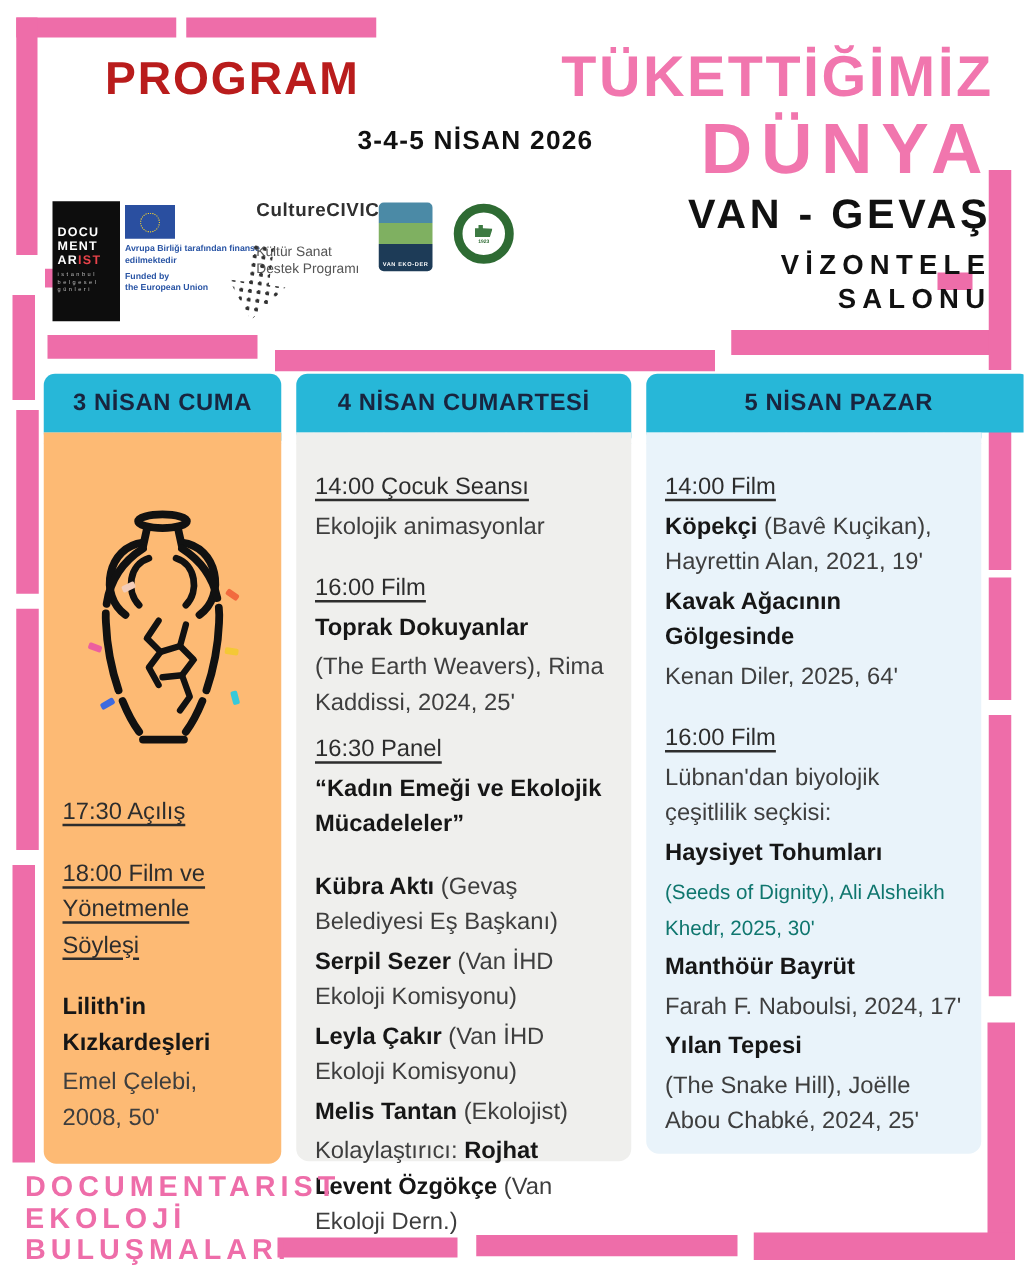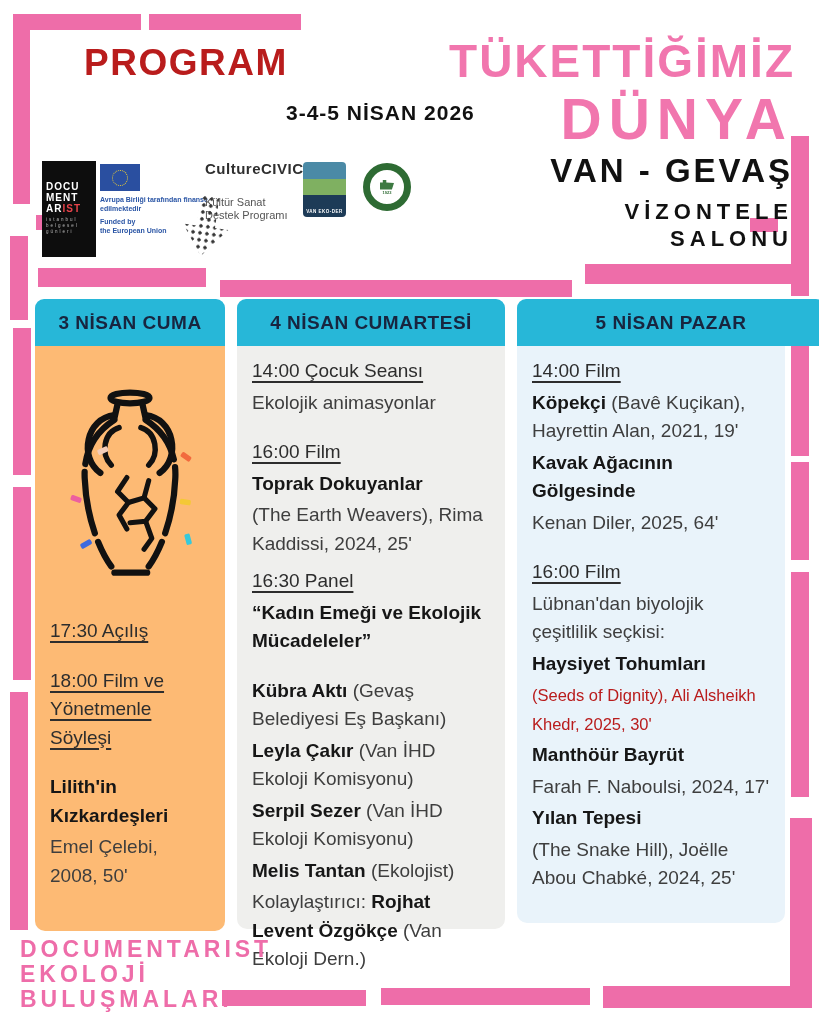--- a/index.html
+++ b/index.html
@@ -38,28 +38,28 @@
   .vane-logo span{font-size:4.5px;color:#fff;letter-spacing:.5px;margin-bottom:3px;font-weight:700;}
   .gevas-logo{position:absolute;left:363px;top:163px;width:48px;height:48px;border-radius:50%;background:#fff;
     border:7px solid #2e6b33;box-sizing:border-box;display:flex;align-items:center;justify-content:center;flex-direction:column;}
   .gevas-emblem{width:14px;height:10px;background:#3d7a42;clip-path:polygon(0 100%,0 30%,20% 30%,20% 0,45% 0,45% 30%,100% 35%,85% 100%);}
   .gevas-logo span{font-size:4px;color:#2e6b33;font-weight:700;}
   
   .col-header{position:absolute;top:299px;height:47px;background:#27b7d8;border-radius:9px 9px 0 0;
     display:flex;align-items:center;justify-content:center;font-size:19px;font-weight:800;letter-spacing:.5px;color:#18253f;}
   .col-wave{position:absolute;top:346px;height:9px;
     background:radial-gradient(circle 7px at 7px 0px,#27b7d8 6.4px,transparent 7px);background-size:14px 9px;background-repeat:repeat-x;}
-  .col-body{position:absolute;top:346px;border-radius:0 0 10px 10px;padding:11px 15px 14px;box-sizing:border-box;}
+  .col-body{position:absolute;top:346px;border-radius:0 0 10px 10px;padding:30px 15px 14px;box-sizing:border-box;}
   .block{margin:0 0 3px;font-size:19px;line-height:1.5;color:#3e3e3e;}
   .block.gap{margin-top:21px;}
   .block.sgap{margin-top:9px;}
   .run-time{color:#2d2d2d;text-decoration:underline;text-decoration-thickness:1.5px;text-underline-offset:4px;}
   .run-b{font-weight:700;color:#161616;}
   .run-n{color:#3e3e3e;}
-  .run-sm{color:#b91c1c;font-size:16.5px;}
+  .run-sm{color:#0f766e;font-size:16.5px;}
   .amphora-wrap{display:flex;justify-content:center;margin:6px 0 14px;}
   
   .footer-line{position:absolute;left:20px;font-size:23px;font-weight:800;letter-spacing:4px;color:#ee6da9;}
 </style>
 </head>
 <body>
 
 <div class="poster">
 
   <div class="bar" style="left:13px;top:14px;width:128px;height:16px;"></div>
@@ -168,22 +168,22 @@
   <div class="col-body" style="left:237px;width:268px;height:583px;background:#efefed;">
     <div>
         <p class="block"><span class="run-time">14:00 Çocuk Seansı</span></p>
         <p class="block"><span class="run-n">Ekolojik animasyonlar</span></p>
         <p class="block gap"><span class="run-time">16:00 Film</span></p>
         <p class="block"><span class="run-b">Toprak Dokuyanlar</span></p>
         <p class="block"><span class="run-n">(The Earth Weavers), Rima Kaddissi, 2024, 25'</span></p>
         <p class="block sgap"><span class="run-time">16:30 Panel</span></p>
         <p class="block"><span class="run-b">“Kadın Emeği ve Ekolojik Mücadeleler”</span></p>
         <p class="block gap"><span class="run-b">Kübra Aktı</span><span class="run-n"> (Gevaş Belediyesi Eş Başkanı)</span></p>
+        <p class="block"><span class="run-b">Serpil Sezer</span><span class="run-n"> (Van İHD Ekoloji Komisyonu)</span></p>
         <p class="block"><span class="run-b">Leyla Çakır</span><span class="run-n"> (Van İHD Ekoloji Komisyonu)</span></p>
-        <p class="block"><span class="run-b">Serpil Sezer</span><span class="run-n"> (Van İHD Ekoloji Komisyonu)</span></p>
         <p class="block"><span class="run-b">Melis Tantan</span><span class="run-n"> (Ekolojist)</span></p>
         <p class="block"><span class="run-n">Kolaylaştırıcı: </span><span class="run-b">Rojhat Levent Özgökçe</span><span class="run-n"> (Van Ekoloji Dern.)</span></p>
       </div>
   </div>
 
   <div class="col-header" style="left:517px;width:308px;">5 NİSAN PAZAR</div>
   <div class="col-wave" style="left:517px;width:268px;"></div>
   <div class="col-body" style="left:517px;width:268px;height:577px;background:#e9f3fa;">
     <div>
         <p class="block"><span class="run-time">14:00 Film</span></p>

